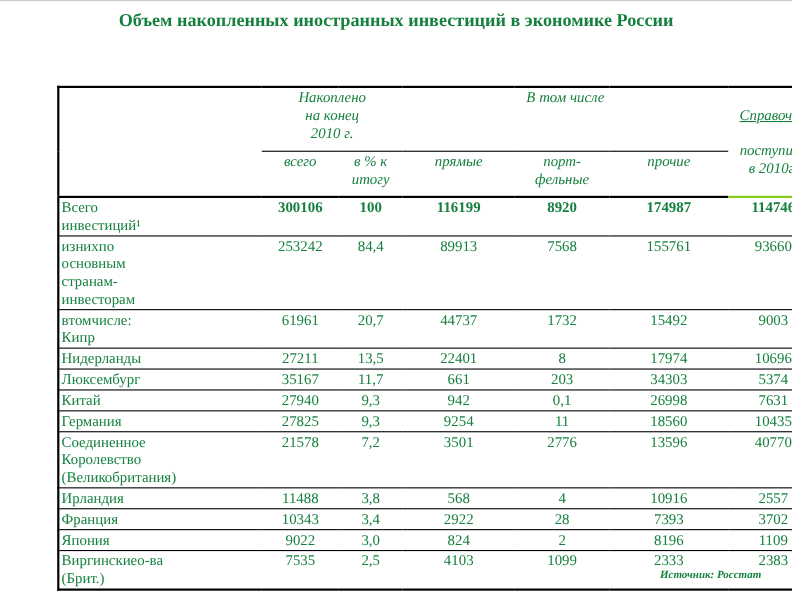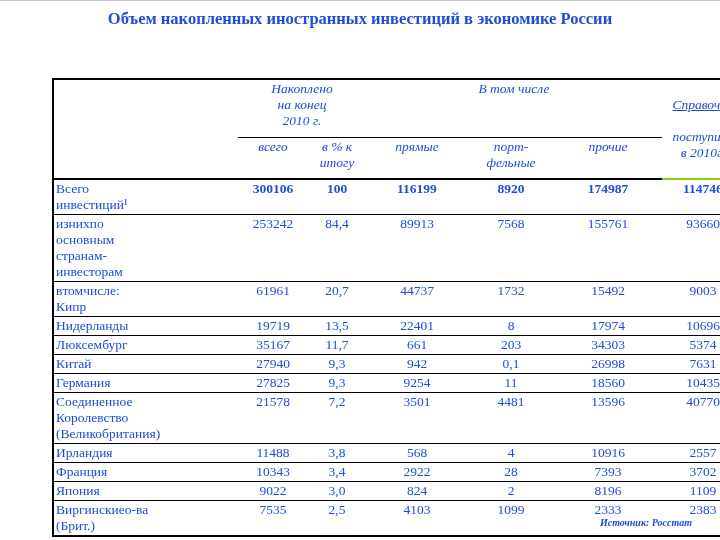--- a/index.html
+++ b/index.html
@@ -5,21 +5,21 @@
   html, body {
     margin: 0;
     padding: 0;
     background: #ffffff;
   }
   .page {
     position: relative;
     width: 720px;
     height: 540px;
     background: #ffffff;
-    color: #1d4ed8;
+    color: #15803d;
     font-family: "Liberation Serif", "DejaVu Serif", serif;
     overflow: hidden;
   }
   .top-edge {
     position: absolute;
     top: 0; left: 0;
     width: 720px; height: 1px;
     background: #c9c9c9;
   }
   .title {
@@ -204,21 +204,21 @@
           <td class="num">20,7</td>
           <td class="num">44737</td>
           <td class="num">1732</td>
           <td class="num">15492</td>
           <td class="num">9003</td>
         </tr>
         <tr>
           <td class="label-cell">
             <div>Нидерланды</div>
           </td>
-          <td class="num">19719</td>
+          <td class="num">27211</td>
           <td class="num">13,5</td>
           <td class="num">22401</td>
           <td class="num">8</td>
           <td class="num">17974</td>
           <td class="num">10696</td>
         </tr>
         <tr>
           <td class="label-cell">
             <div>Люксембург</div>
           </td>
@@ -253,21 +253,21 @@
         </tr>
         <tr>
           <td class="label-cell">
             <div>Соединенное</div>
             <div>Королевство</div>
             <div>(Великобритания)</div>
           </td>
           <td class="num">21578</td>
           <td class="num">7,2</td>
           <td class="num">3501</td>
-          <td class="num">4481</td>
+          <td class="num">2776</td>
           <td class="num">13596</td>
           <td class="num">40770</td>
         </tr>
         <tr>
           <td class="label-cell">
             <div>Ирландия</div>
           </td>
           <td class="num">11488</td>
           <td class="num">3,8</td>
           <td class="num">568</td>

